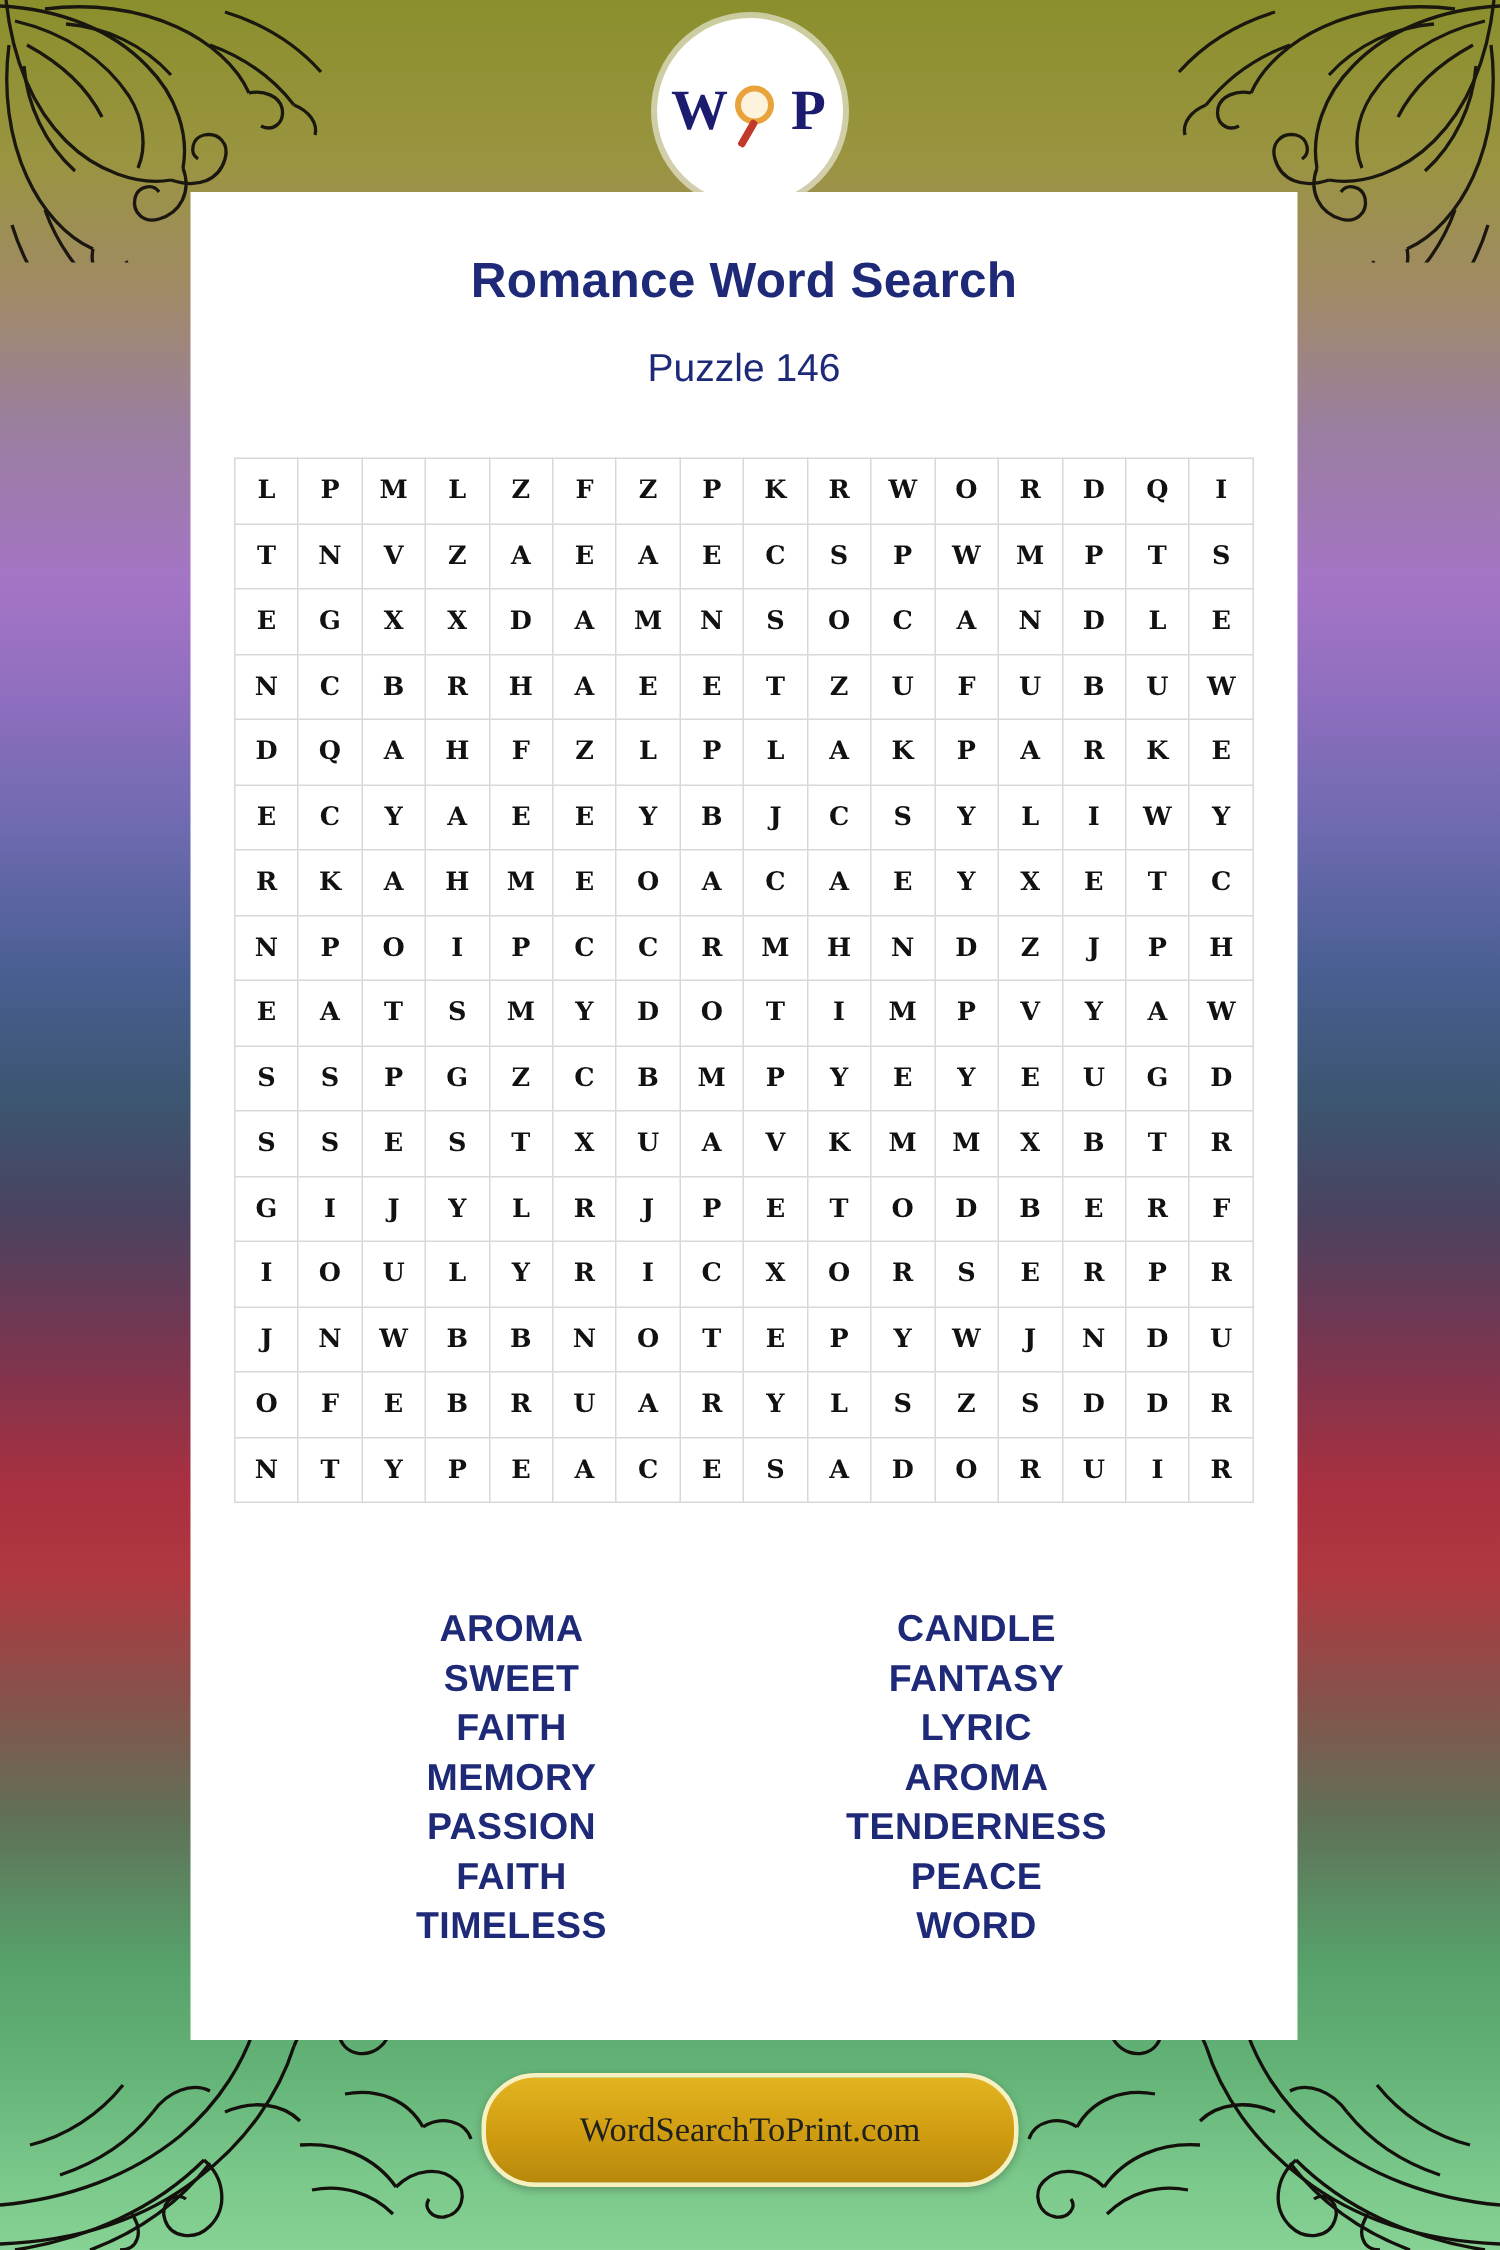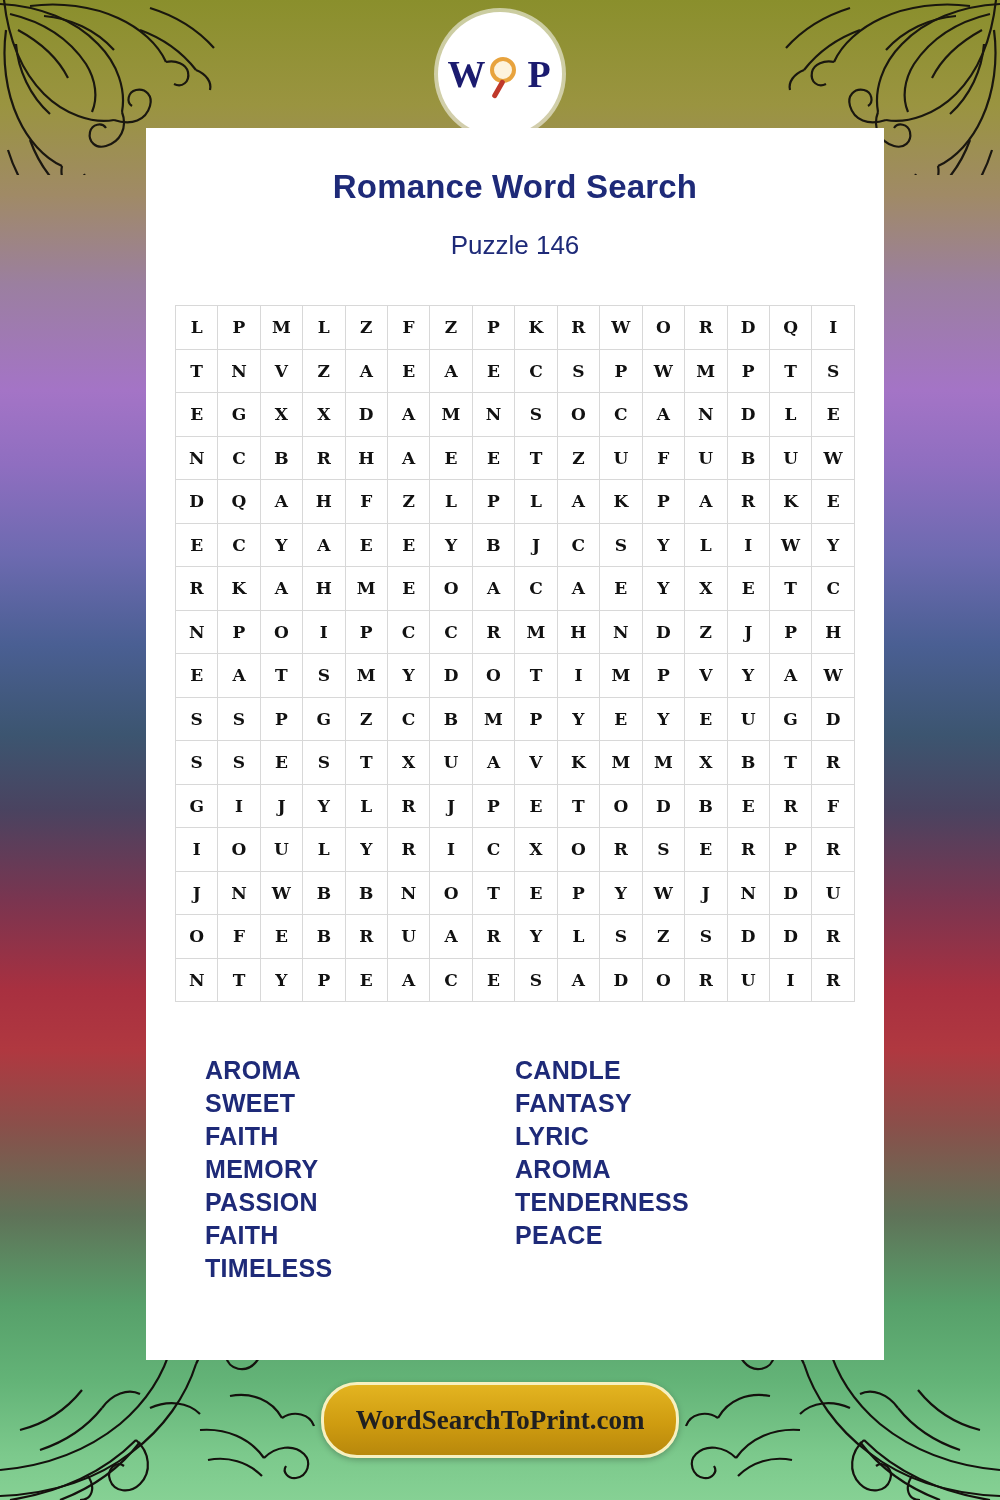--- a/index.html
+++ b/index.html
@@ -116,21 +116,21 @@
     left: 6px;
     top: 22px;
     transform: rotate(30deg);
     border-radius: 2px;
   }
 
   
   #sheet {
     position: absolute;
     top: 128px;
-    left: 146px;
+    left: 127px;
     width: 738px;
     height: 1232px;
     background: #ffffff;
     z-index: 3;
   }
 
   #title {
     text-align: center;
     color: #1e2a78;
     font-size: 33px;
@@ -172,21 +172,22 @@
   
   #words {
     margin: 52px auto 0 auto;
     width: 620px;
     display: flex;
     justify-content: center;
     gap: 0;
   }
   #words .col {
     width: 310px;
-    text-align: left;
+    text-align: center;
+    margin-top: 16px;
   }
   #words .word {
     color: #1e2a78;
     font-size: 25px;
     font-weight: bold;
     line-height: 1.32;
     letter-spacing: 0.3px;
   }
 
   
@@ -201,22 +202,22 @@
     background: linear-gradient(180deg, #e3b421 0%, #cf9c10 55%, #b8880c 100%);
     border: 3px solid #f7f0c0;
     display: flex;
     align-items: center;
     justify-content: center;
     z-index: 6;
     box-shadow: 0 2px 6px rgba(0,0,0,0.25);
   }
   #footer-pill .label {
     color: #202020;
-    font-size: 27px;
-    font-weight: bold;
+    font-size: 23px;
+    font-weight: normal;
     font-family: "Liberation Serif", serif;
   }
 </style>
 </head>
 <body>
 
 <div id="page">
 
   <svg class="corner tl" viewBox="0 0 230 175">
     <g fill="none" stroke="#14110d" stroke-width="2.2">
@@ -630,20 +631,21 @@
           <div class="word">FAITH</div>
           <div class="word">TIMELESS</div>
         </div>
       <div class="col" id="words-right">
           <div class="word">CANDLE</div>
           <div class="word">FANTASY</div>
           <div class="word">LYRIC</div>
           <div class="word">AROMA</div>
           <div class="word">TENDERNESS</div>
           <div class="word">PEACE</div>
+          <div class="word">WORD</div>
         </div>
     </div>
   </div>
 
   <div id="footer-pill">
     <span class="label">WordSearchToPrint.com</span>
   </div>
 
 </div>
 

